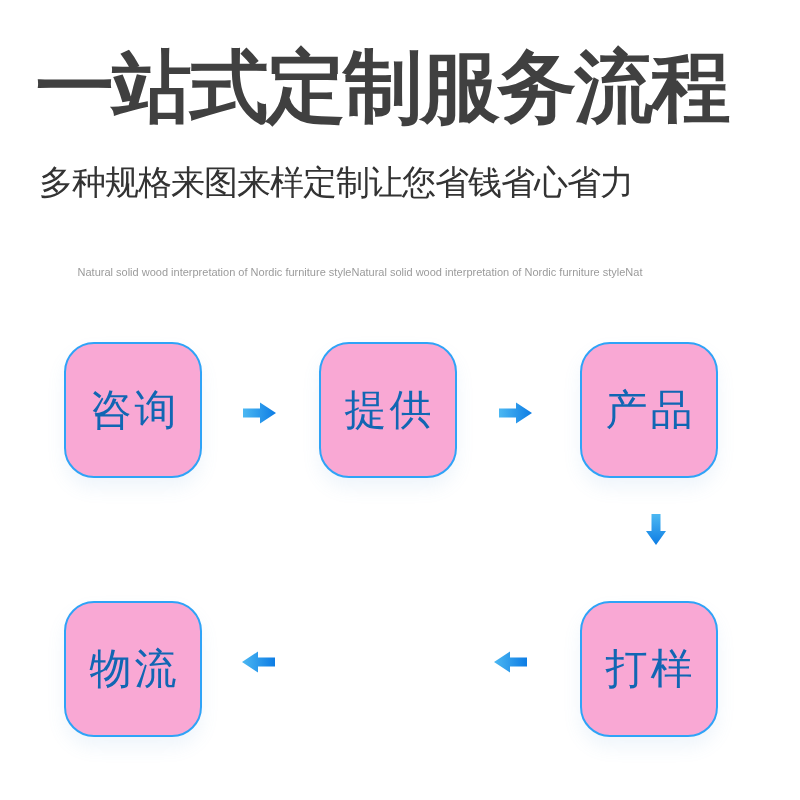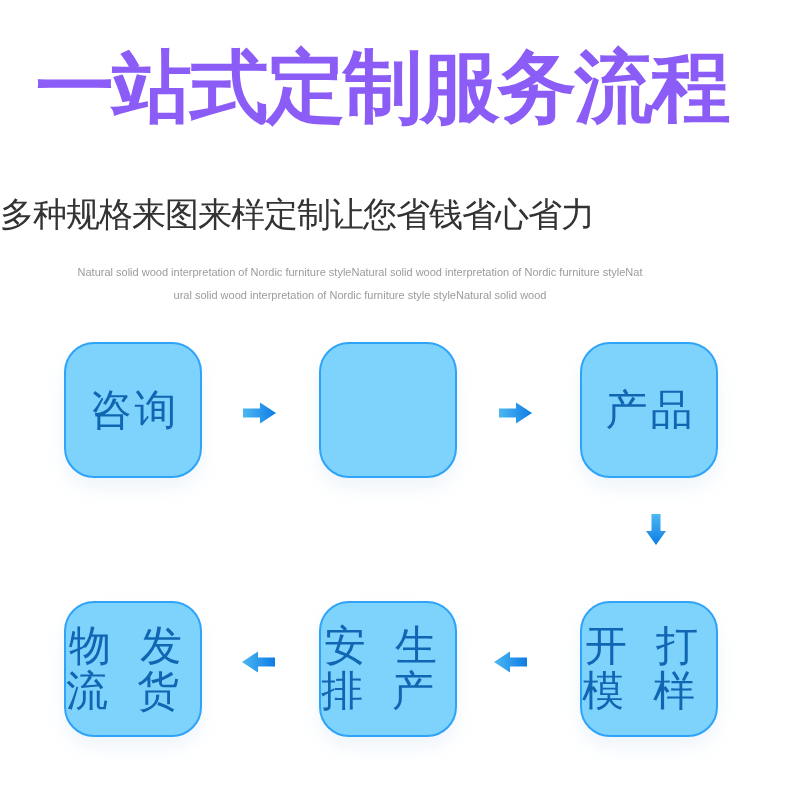--- a/index.html
+++ b/index.html
@@ -13,57 +13,56 @@
   }
   .page-title {
     position: absolute;
     top: 44px;
     left: 0;
     width: 764px;
     text-align: center;
     font-size: 79px;
     font-weight: 700;
     letter-spacing: -2px;
-    color: #8b5cf6;
+    color: #404040;
     line-height: 1.1;
     white-space: nowrap;
   }
   .page-subtitle {
     position: absolute;
     top: 160px;
     left: 0;
     width: 672px;
-    text-align: left;
+    text-align: center;
     font-size: 34px;
     font-weight: 500;
     letter-spacing: -1px;
     color: #333333;
     white-space: nowrap;
-    margin-top: 32px;
   }
   .description {
     position: absolute;
     top: 261px;
     left: 0;
     width: 720px;
     text-align: center;
     font-size: 11px;
     color: #9b9b9b;
     line-height: 2.1;
   }
   .step-box {
     position: absolute;
     width: 138px;
     height: 136px;
     box-sizing: border-box;
-    background: #7dd3fc;
+    background: #f9a8d4;
     border: 2px solid #2fa3f7;
     border-radius: 30px;
     display: flex;
-    flex-direction: row;
+    flex-direction: column;
     align-items: center;
     justify-content: center;
     color: #1166b3;
     font-size: 42px;
     line-height: 1.07;
     letter-spacing: 3px;
     box-shadow: 0 10px 18px rgba(100, 160, 220, 0.10);
   }
   .step-box .line { text-indent: 3px; }
   .row1 { top: 342px; }
@@ -85,38 +84,38 @@
 <body>
 
 <div class="canvas">
 
   <div class="page-title">一站式定制服务流程</div>
 
   <div class="page-subtitle">多种规格来图来样定制让您省钱省心省力</div>
 
   <div class="description">
     <div>Natural solid wood interpretation of Nordic furniture styleNatural solid wood interpretation of Nordic furniture styleNat</div>
-    <div>ural solid wood interpretation of Nordic furniture style styleNatural solid wood</div>
   </div>
 
   <div class="step-box row1 col1">
     <div class="line">咨询</div>
   </div>
 
   <svg class="arrow arrow-r1" width="34" height="24" viewBox="0 0 34 24">
     <defs>
       <linearGradient id="gr1" x1="0" y1="0" x2="1" y2="0">
         <stop offset="0" stop-color="#4cb8f2"></stop>
           <stop offset="1" stop-color="#0d7ce4"></stop>
       </linearGradient>
     </defs>
     <path d="M0 7.5 H17 V1.5 L33 12 L17 22.5 V16.5 H0 Z" fill="url(#gr1)"></path>
   </svg>
 
   <div class="step-box row1 col2">
+    <div class="line">提供</div>
   </div>
 
   <svg class="arrow arrow-r2" width="34" height="24" viewBox="0 0 34 24">
     <defs>
       <linearGradient id="gr2" x1="0" y1="0" x2="1" y2="0">
         <stop offset="0" stop-color="#4cb8f2"></stop>
           <stop offset="1" stop-color="#0d7ce4"></stop>
       </linearGradient>
     </defs>
     <path d="M0 7.5 H17 V1.5 L33 12 L17 22.5 V16.5 H0 Z" fill="url(#gr2)"></path>
@@ -131,46 +130,40 @@
       <linearGradient id="gd1" x1="0" y1="0" x2="0" y2="1">
         <stop offset="0" stop-color="#4cb8f2"></stop>
           <stop offset="1" stop-color="#0d7ce4"></stop>
       </linearGradient>
     </defs>
     <path d="M5.5 0 H14.5 V17 H20 L10 31 L0 17 H5.5 Z" fill="url(#gd1)"></path>
   </svg>
 
   <div class="step-box row2 col1">
     <div class="line">物流</div>
-    <div class="line">发货</div>
   </div>
 
   <svg class="arrow arrow-l1" width="34" height="24" viewBox="0 0 34 24">
     <defs>
       <linearGradient id="gl1" x1="0" y1="0" x2="1" y2="0">
         <stop offset="0" stop-color="#4cb8f2"></stop>
           <stop offset="1" stop-color="#0d7ce4"></stop>
       </linearGradient>
     </defs>
     <path d="M34 7.5 H17 V1.5 L1 12 L17 22.5 V16.5 H34 Z" fill="url(#gl1)"></path>
   </svg>
 
-  <div class="step-box row2 col2">
-    <div class="line">安排</div>
-    <div class="line">生产</div>
-  </div>
 
   <svg class="arrow arrow-l2" width="34" height="24" viewBox="0 0 34 24">
     <defs>
       <linearGradient id="gl2" x1="0" y1="0" x2="1" y2="0">
         <stop offset="0" stop-color="#4cb8f2"></stop>
           <stop offset="1" stop-color="#0d7ce4"></stop>
       </linearGradient>
     </defs>
     <path d="M34 7.5 H17 V1.5 L1 12 L17 22.5 V16.5 H34 Z" fill="url(#gl2)"></path>
   </svg>
 
   <div class="step-box row2 col3">
-    <div class="line">开模</div>
     <div class="line">打样</div>
   </div>
 
 </div>
 
 </body></html>

